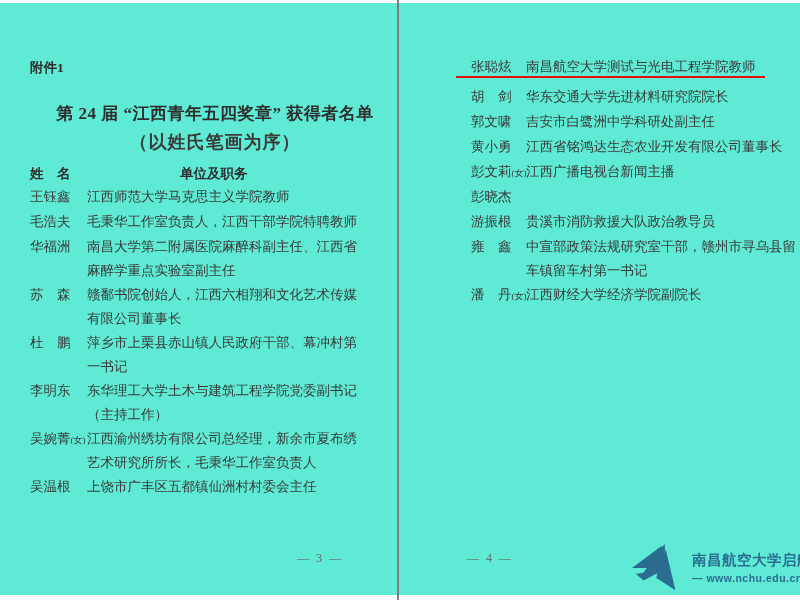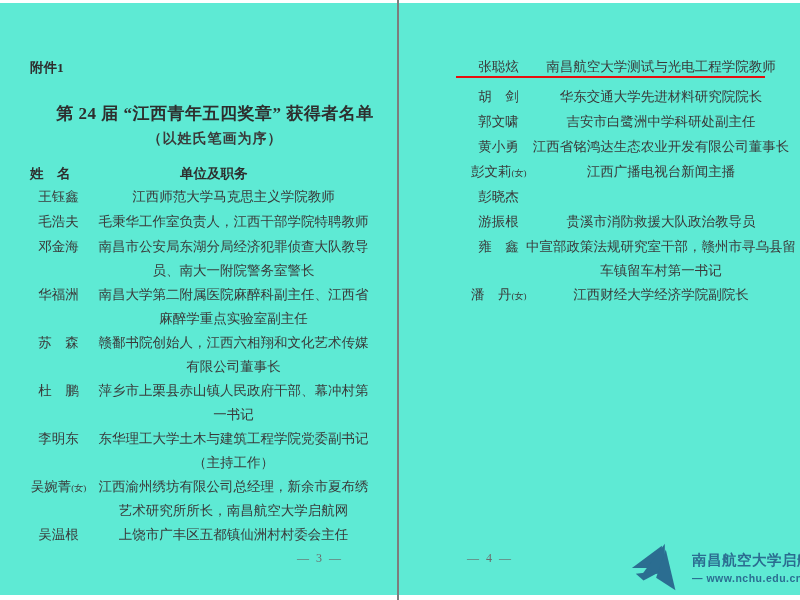--- a/index.html
+++ b/index.html
@@ -10,29 +10,29 @@
   }
   .page{position:absolute;top:3px;height:592px;background:#5eead4;}
   #page-left{left:0;width:397px;}
   #page-right{left:399px;width:401px;}
   #divider{position:absolute;left:397px;top:0;width:2px;height:600px;background:#7d7d7d;}
 
   .attachment{position:absolute;left:30px;top:56px;font-size:13.5px;font-weight:bold;color:#2e2e2e;}
   .doc-title{position:absolute;left:40px;top:99px;width:350px;text-align:center;
              font-size:17px;font-weight:bold;color:#2e2e2e;letter-spacing:0.5px;white-space:nowrap;}
   .doc-subtitle{position:absolute;left:40px;top:127px;width:350px;text-align:center;
-                font-size:14px;font-weight:bold;color:#3a3a3a;letter-spacing:1px;}
+                font-size:18px;font-weight:bold;color:#3a3a3a;letter-spacing:1px;}
   .col-headers{position:absolute;left:30px;top:162px;width:345px;font-size:13.5px;font-weight:bold;color:#2e2e2e;}
   .col-name{position:absolute;left:0;top:0;}
   .col-unit{position:absolute;left:150px;top:0;}
 
   .entries{position:absolute;font-size:13.5px;line-height:24px;}
   #left-entries{left:30px;top:182px;width:350px;}
   #right-entries{left:72px;top:52px;width:325px;}
-  .entry{display:flex;position:relative;text-align:center;}
+  .entry{display:flex;position:relative;}
   .entry .name{flex:0 0 auto;white-space:nowrap;}
   #left-entries .entry .name{width:57px;}
   #right-entries .entry .name{width:55px;}
   .entry .suffix{font-size:9px;}
   .entry .lines{flex:1;}
   .entry .lines div{white-space:nowrap;}
   .entry.highlight{margin-bottom:5px;}
   .entry.highlight .underline{
     position:absolute;left:-15px;top:21px;width:309px;height:2px;background:#e60f0f;
   }
@@ -69,27 +69,20 @@
           </div>
   </div>
 
   <div class="entry">
     <div class="name"><span class="name-text">毛浩夫</span><span class="suffix"></span></div>
     <div class="lines">
             <div>毛秉华工作室负责人，江西干部学院特聘教师</div>
           </div>
   </div>
 
-  <div class="entry">
-    <div class="name"><span class="name-text">邓金海</span><span class="suffix"></span></div>
-    <div class="lines">
-            <div>南昌市公安局东湖分局经济犯罪侦查大队教导</div>
-            <div>员、南大一附院警务室警长</div>
-          </div>
-  </div>
 
   <div class="entry">
     <div class="name"><span class="name-text">华福洲</span><span class="suffix"></span></div>
     <div class="lines">
             <div>南昌大学第二附属医院麻醉科副主任、江西省</div>
             <div>麻醉学重点实验室副主任</div>
           </div>
   </div>
 
   <div class="entry">
@@ -113,21 +106,21 @@
     <div class="lines">
             <div>东华理工大学土木与建筑工程学院党委副书记</div>
             <div>（主持工作）</div>
           </div>
   </div>
 
   <div class="entry">
     <div class="name"><span class="name-text">吴婉菁</span><span class="suffix">(女)</span></div>
     <div class="lines">
             <div>江西渝州绣坊有限公司总经理，新余市夏布绣</div>
-            <div>艺术研究所所长，南昌航空大学启航网</div>
+            <div>艺术研究所所长，毛秉华工作室负责人</div>
           </div>
   </div>
 
   <div class="entry">
     <div class="name"><span class="name-text">吴温根</span><span class="suffix"></span></div>
     <div class="lines">
             <div>上饶市广丰区五都镇仙洲村村委会主任</div>
           </div>
   </div>
 </div>

